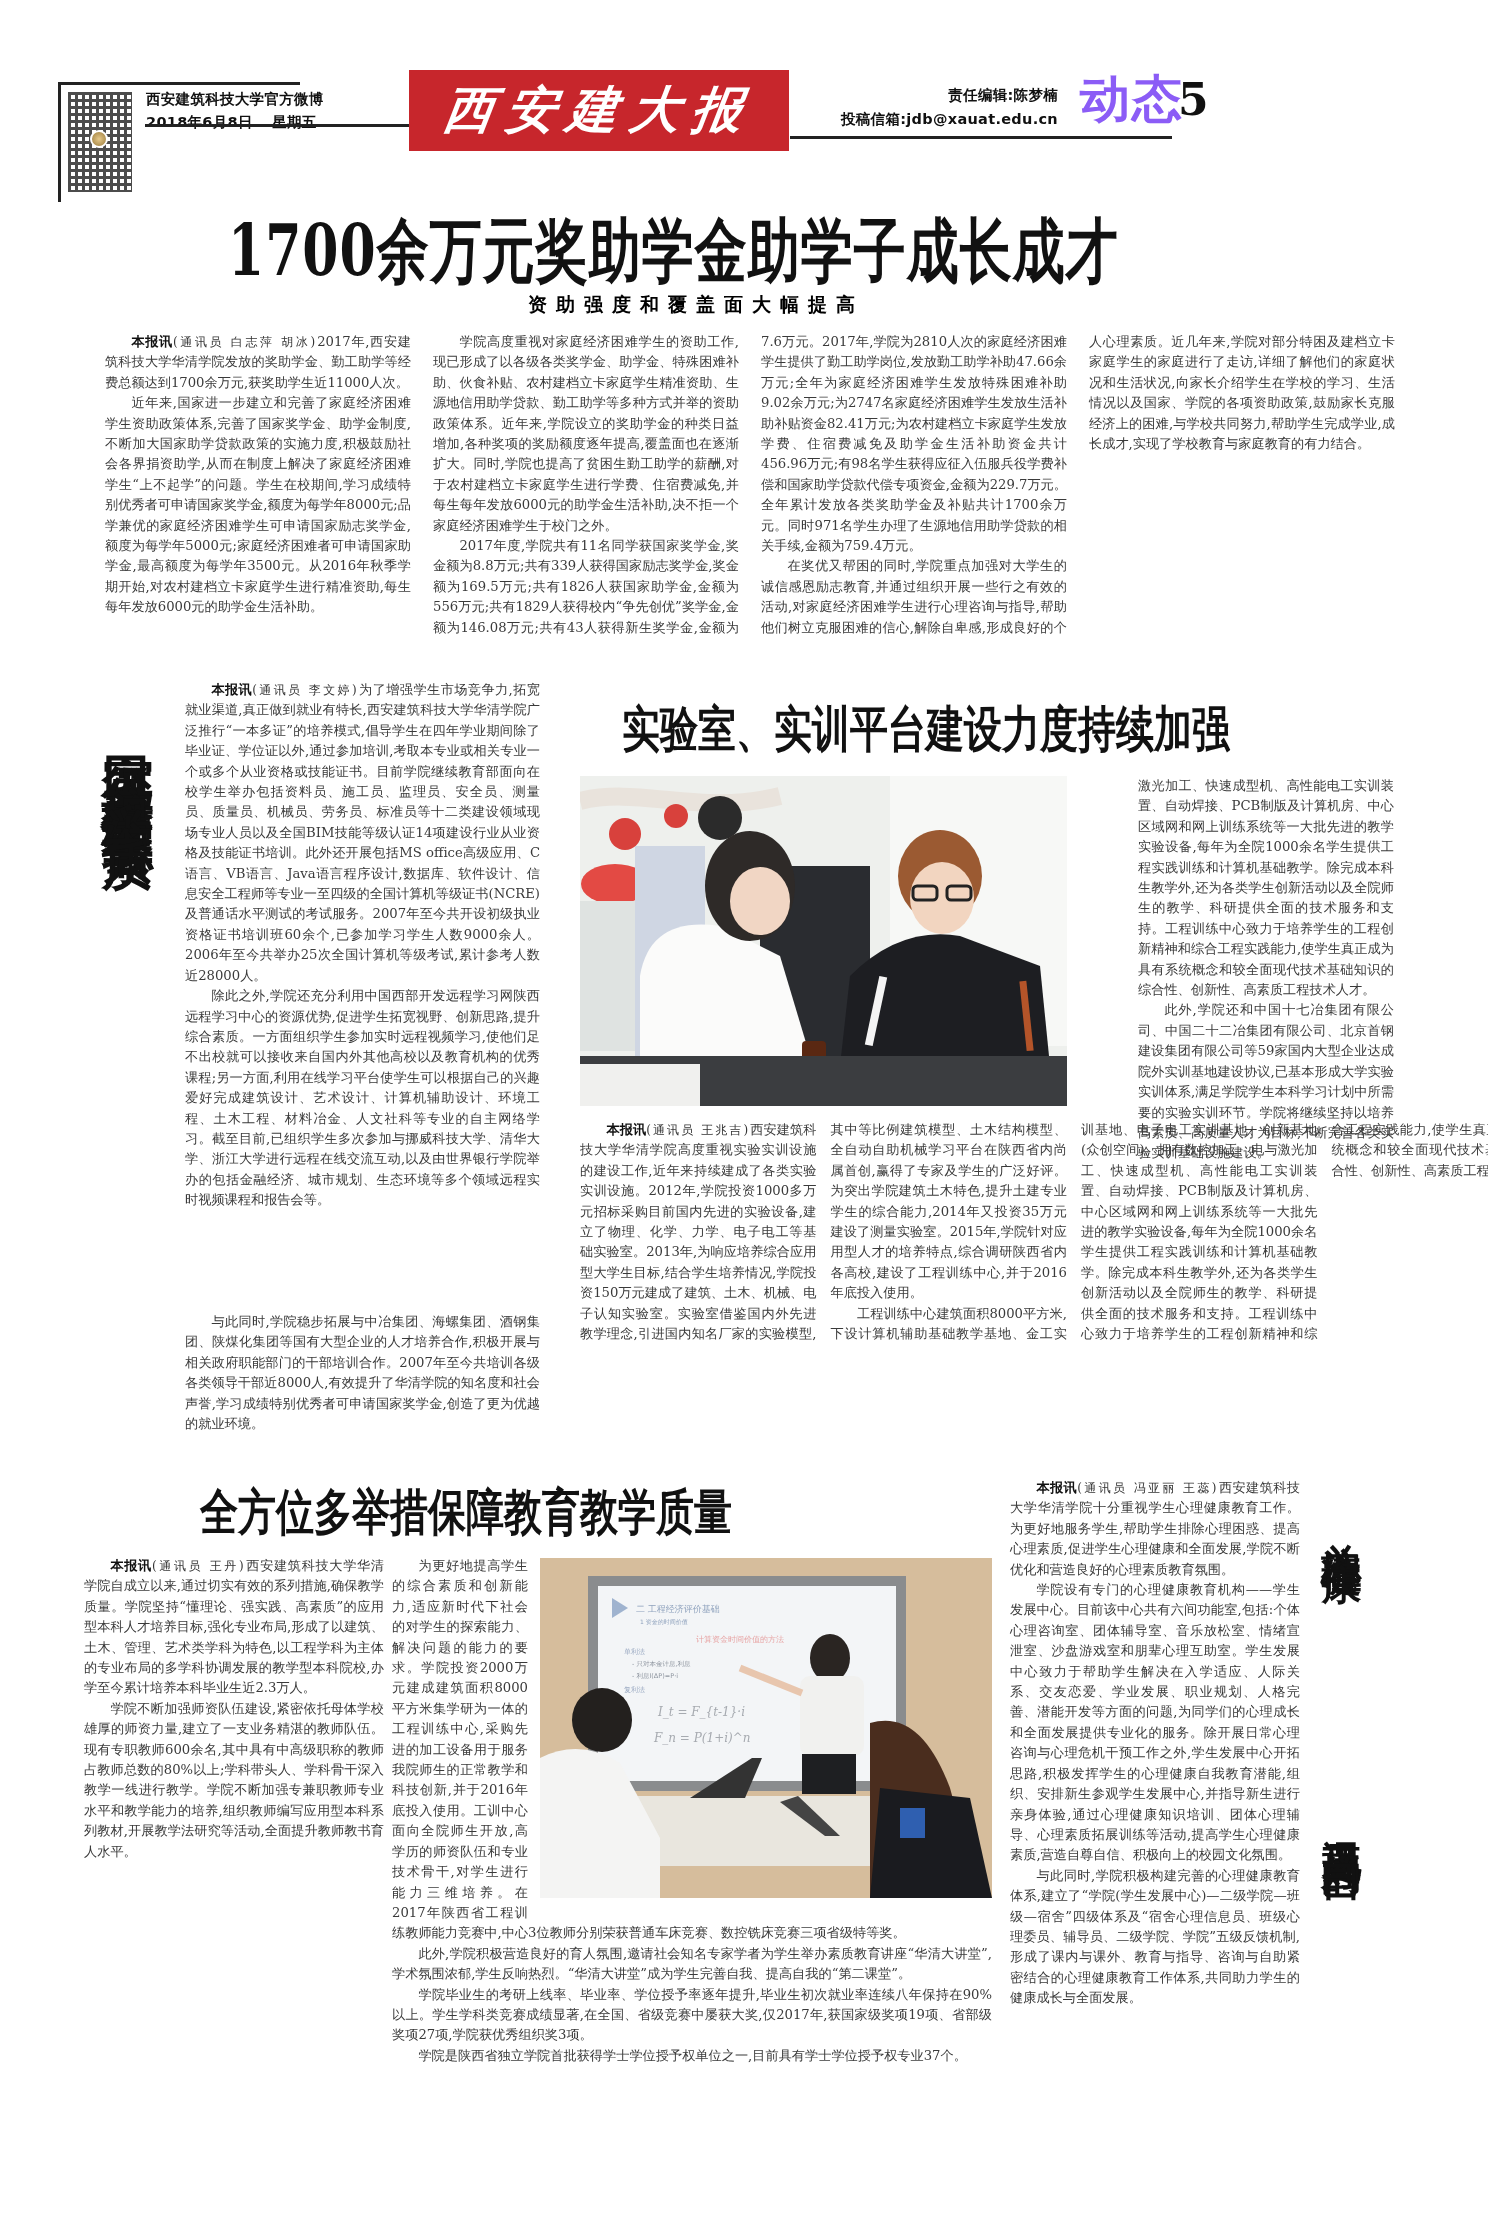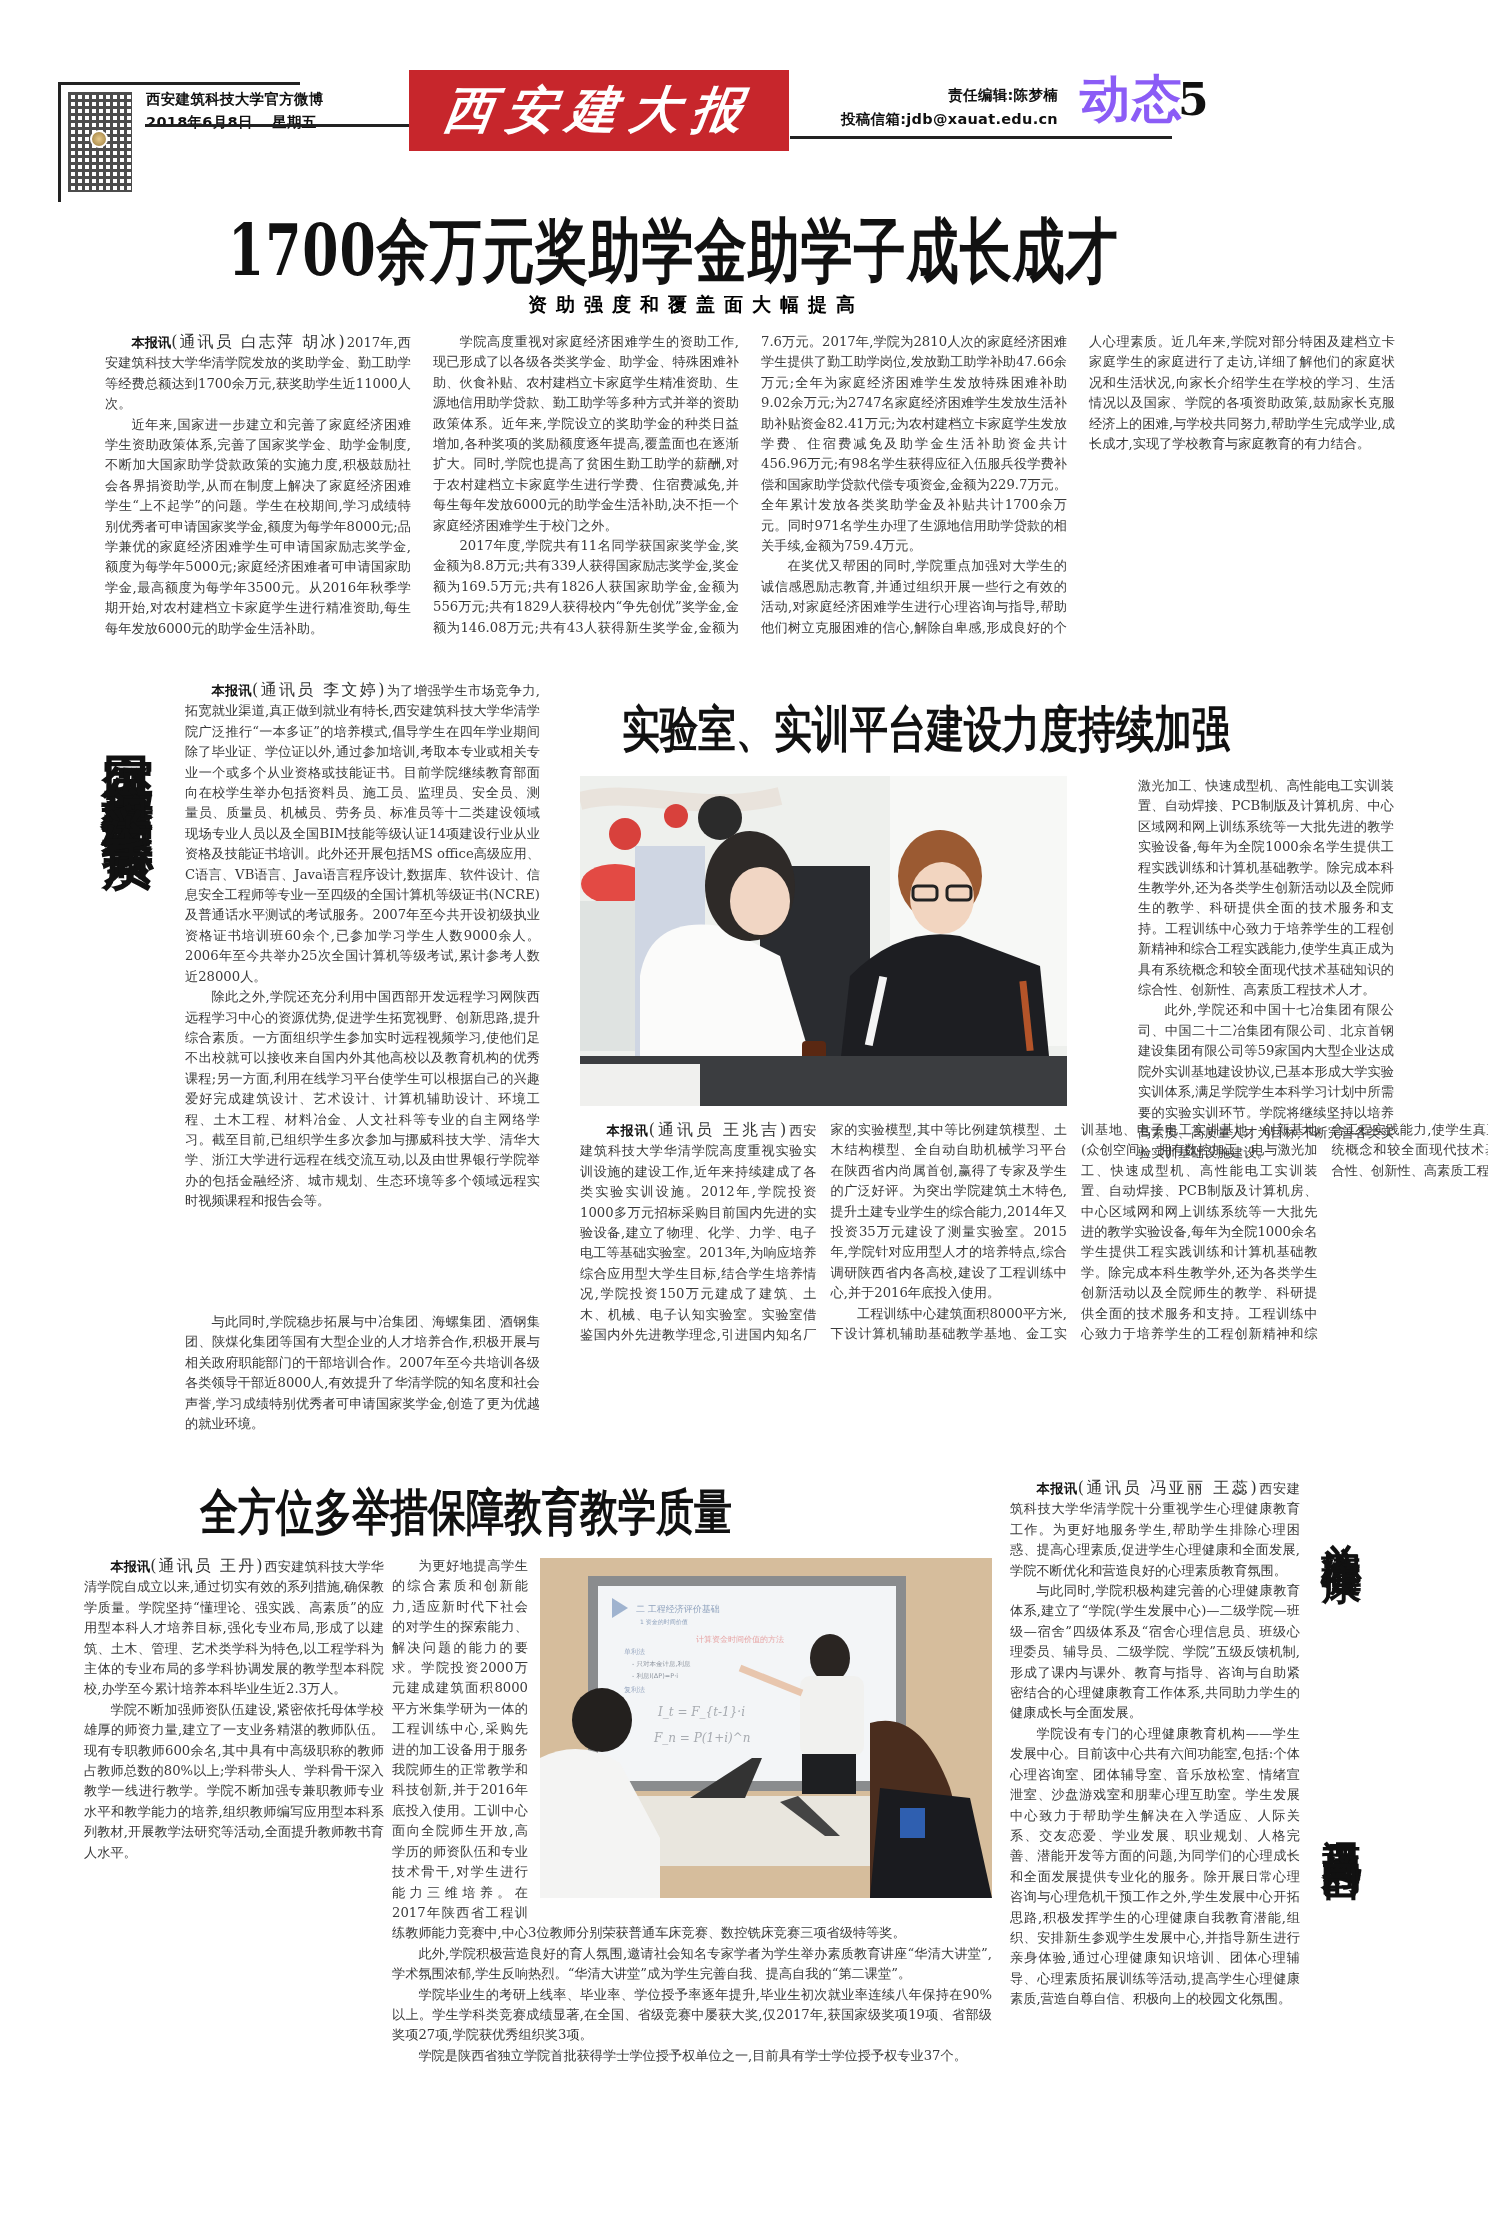--- a/index.html
+++ b/index.html
@@ -31,21 +31,21 @@
   .head-xl { font-family: "DejaVu Serif", serif; font-weight: 900; color: #111; transform: scaleY(1.35); transform-origin: top left; white-space: nowrap; }
   .head-l  { font-family: "DejaVu Serif", serif; font-weight: 900; color: #111; transform: scaleY(1.3); transform-origin: top left; white-space: nowrap; }
   .subhead { font-family: "DejaVu Serif", serif; font-weight: bold; color: #000000; letter-spacing: 9px; }
   .vhead { font-family: "DejaVu Serif", serif; font-weight: 900; color: #111; writing-mode: vertical-rl; text-orientation: upright; }
 
   
   .col { font-family: "DejaVu Serif", "Liberation Serif", serif; font-size: 13.2px; line-height: 20.4px; color: #3a3a3a; text-align: justify; }
   .col p { text-indent: 2em; }
   .col p.lead { text-indent: 2em; }
   .dateline { font-weight: bold; color: #111; }
-  .byline { font-size: 16px; letter-spacing: 2px; color: #333; }
+  .byline { font-size: 12px; letter-spacing: 2px; color: #333; }
 
   
   .photo { overflow: hidden; }
   .photo-lab { background:
       linear-gradient(180deg, #f3f5f2 0%, #e9ecea 40%, #cfd3d0 70%, #3c3f42 78%, #2a2d30 100%); }
   .photo-class { background:
       linear-gradient(180deg, #d9c3a5 0%, #ccb595 100%); }
 </style>
 </head>
 <body>
@@ -170,18 +170,18 @@
     <ellipse cx="62" cy="162" rx="30" ry="32" fill="#23201e"></ellipse>
     <path d="M0,200 Q40,180 80,205 L120,280 L120,340 L0,340 Z" fill="#f4f4f3"></path>
     <path d="M330,165 Q380,150 410,230 L440,340 L330,340 Z" fill="#4a2d1e"></path>
     <path d="M340,230 L430,240 L452,340 L330,340 Z" fill="#1a1b1f"></path>
     <rect x="360" y="250" width="25" height="30" fill="#2f5fb0"></rect>
   </svg>
 </div>
 
 <div class="abs col" style="left:1010px;top:1478px;width:290px;height:720px;">
   <p class="lead"><span class="dateline">本报讯</span><span class="byline">(通讯员 冯亚丽 王蕊)</span><span>西安建筑科技大学华清学院十分重视学生心理健康教育工作。为更好地服务学生,帮助学生排除心理困惑、提高心理素质,促进学生心理健康和全面发展,学院不断优化和营造良好的心理素质教育氛围。</span></p>
+  <p>学院设有专门的心理健康教育机构——学生发展中心。目前该中心共有六间功能室,包括:个体心理咨询室、团体辅导室、音乐放松室、情绪宣泄室、沙盘游戏室和朋辈心理互助室。学生发展中心致力于帮助学生解决在入学适应、人际关系、交友恋爱、学业发展、职业规划、人格完善、潜能开发等方面的问题,为同学们的心理成长和全面发展提供专业化的服务。除开展日常心理咨询与心理危机干预工作之外,学生发展中心开拓思路,积极发挥学生的心理健康自我教育潜能,组织、安排新生参观学生发展中心,并指导新生进行亲身体验,通过心理健康知识培训、团体心理辅导、心理素质拓展训练等活动,提高学生心理健康素质,营造自尊自信、积极向上的校园文化氛围。</p>
   <p>与此同时,学院积极构建完善的心理健康教育体系,建立了“学院(学生发展中心)—二级学院—班级—宿舍”四级体系及“宿舍心理信息员、班级心理委员、辅导员、二级学院、学院”五级反馈机制,形成了课内与课外、教育与指导、咨询与自助紧密结合的心理健康教育工作体系,共同助力学生的健康成长与全面发展。</p>
-  <p>学院设有专门的心理健康教育机构——学生发展中心。目前该中心共有六间功能室,包括:个体心理咨询室、团体辅导室、音乐放松室、情绪宣泄室、沙盘游戏室和朋辈心理互助室。学生发展中心致力于帮助学生解决在入学适应、人际关系、交友恋爱、学业发展、职业规划、人格完善、潜能开发等方面的问题,为同学们的心理成长和全面发展提供专业化的服务。除开展日常心理咨询与心理危机干预工作之外,学生发展中心开拓思路,积极发挥学生的心理健康自我教育潜能,组织、安排新生参观学生发展中心,并指导新生进行亲身体验,通过心理健康知识培训、团体心理辅导、心理素质拓展训练等活动,提高学生心理健康素质,营造自尊自信、积极向上的校园文化氛围。</p>
 </div>
 
 <div class="abs vhead" style="left:1320px;top:1510px;font-size:40px;line-height:44px;letter-spacing:4px;height:300px;">关注心理健康</div>
 <div class="abs vhead" style="left:1320px;top:1808px;font-size:40px;line-height:44px;letter-spacing:4px;height:330px;">遇见更好的自己</div>
 
 </body></html>

